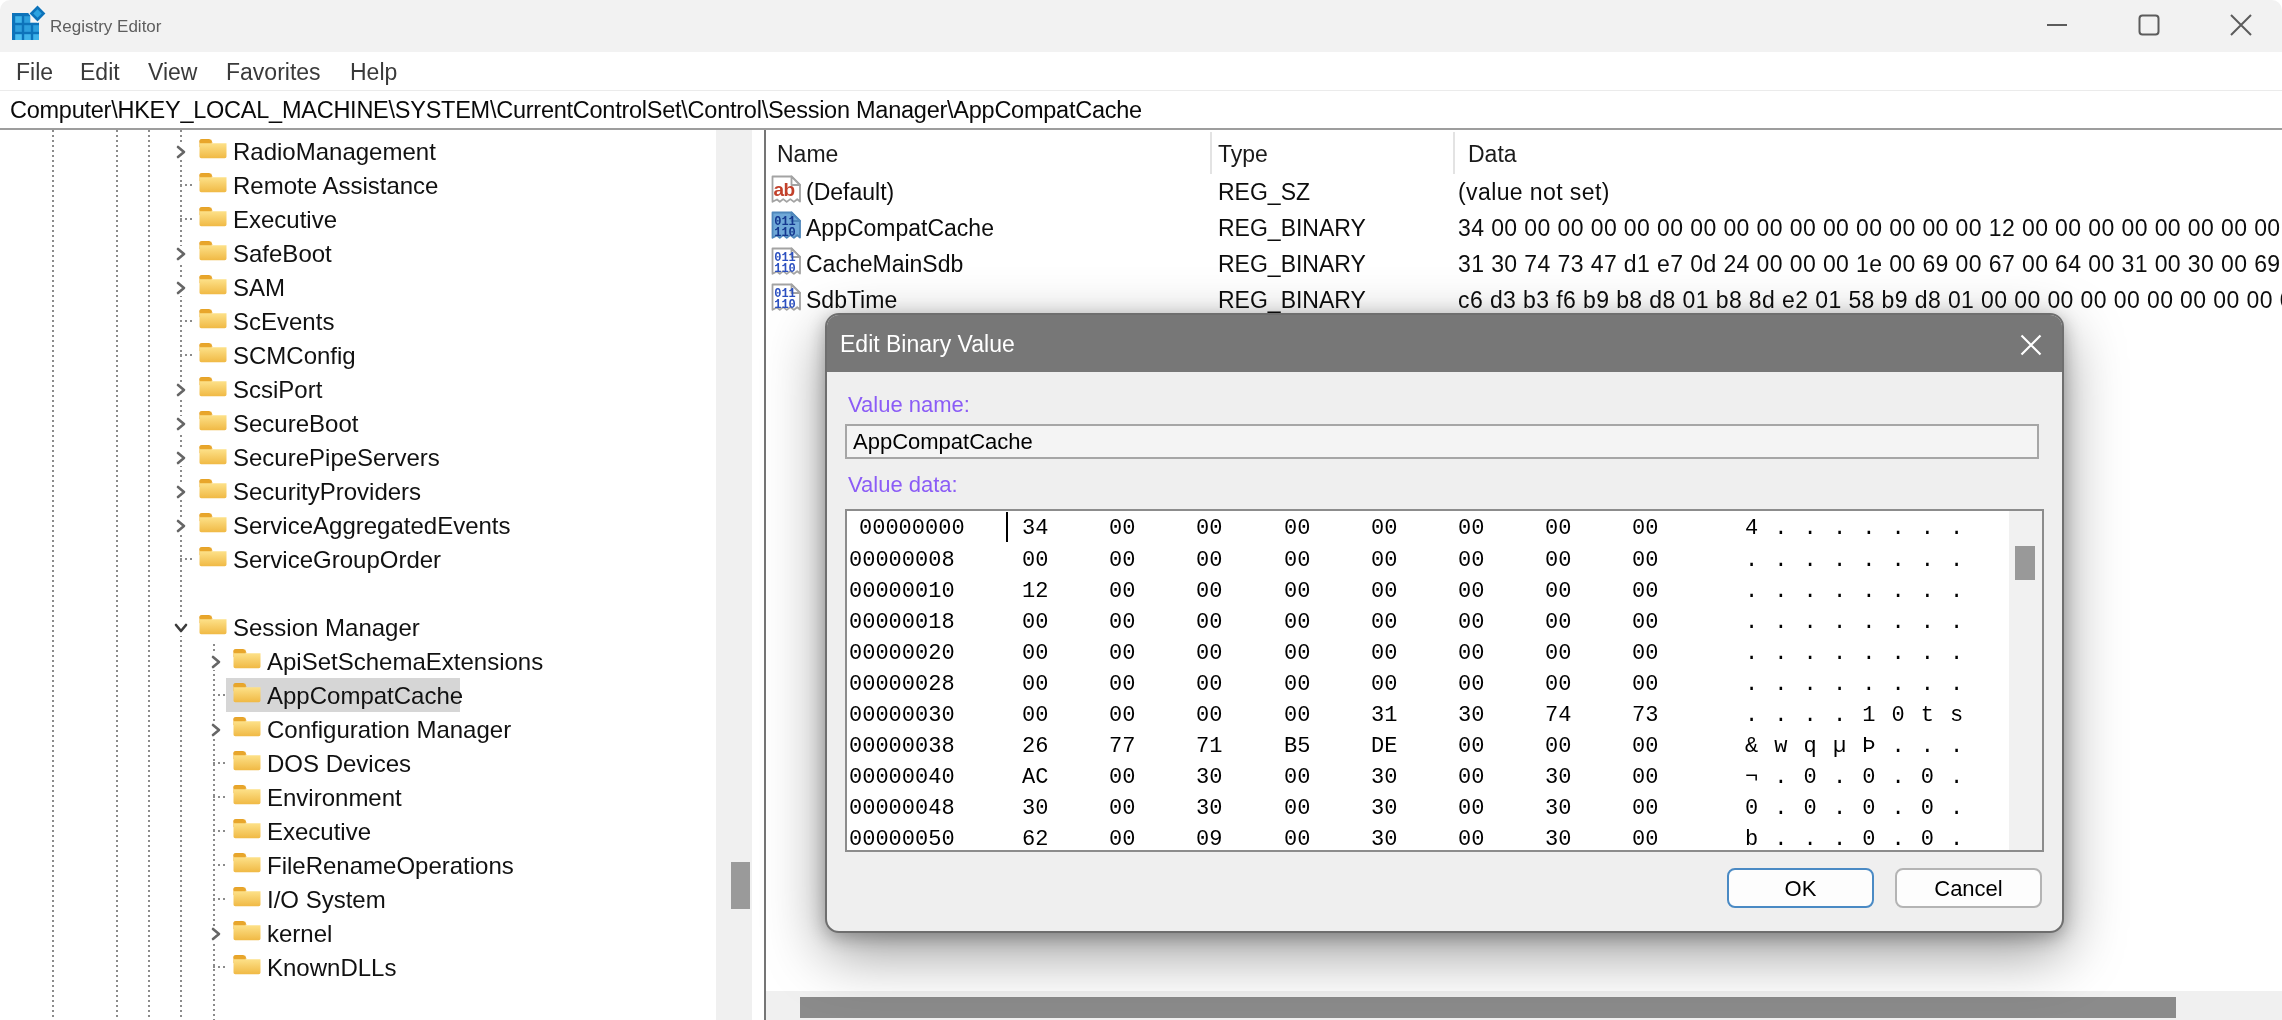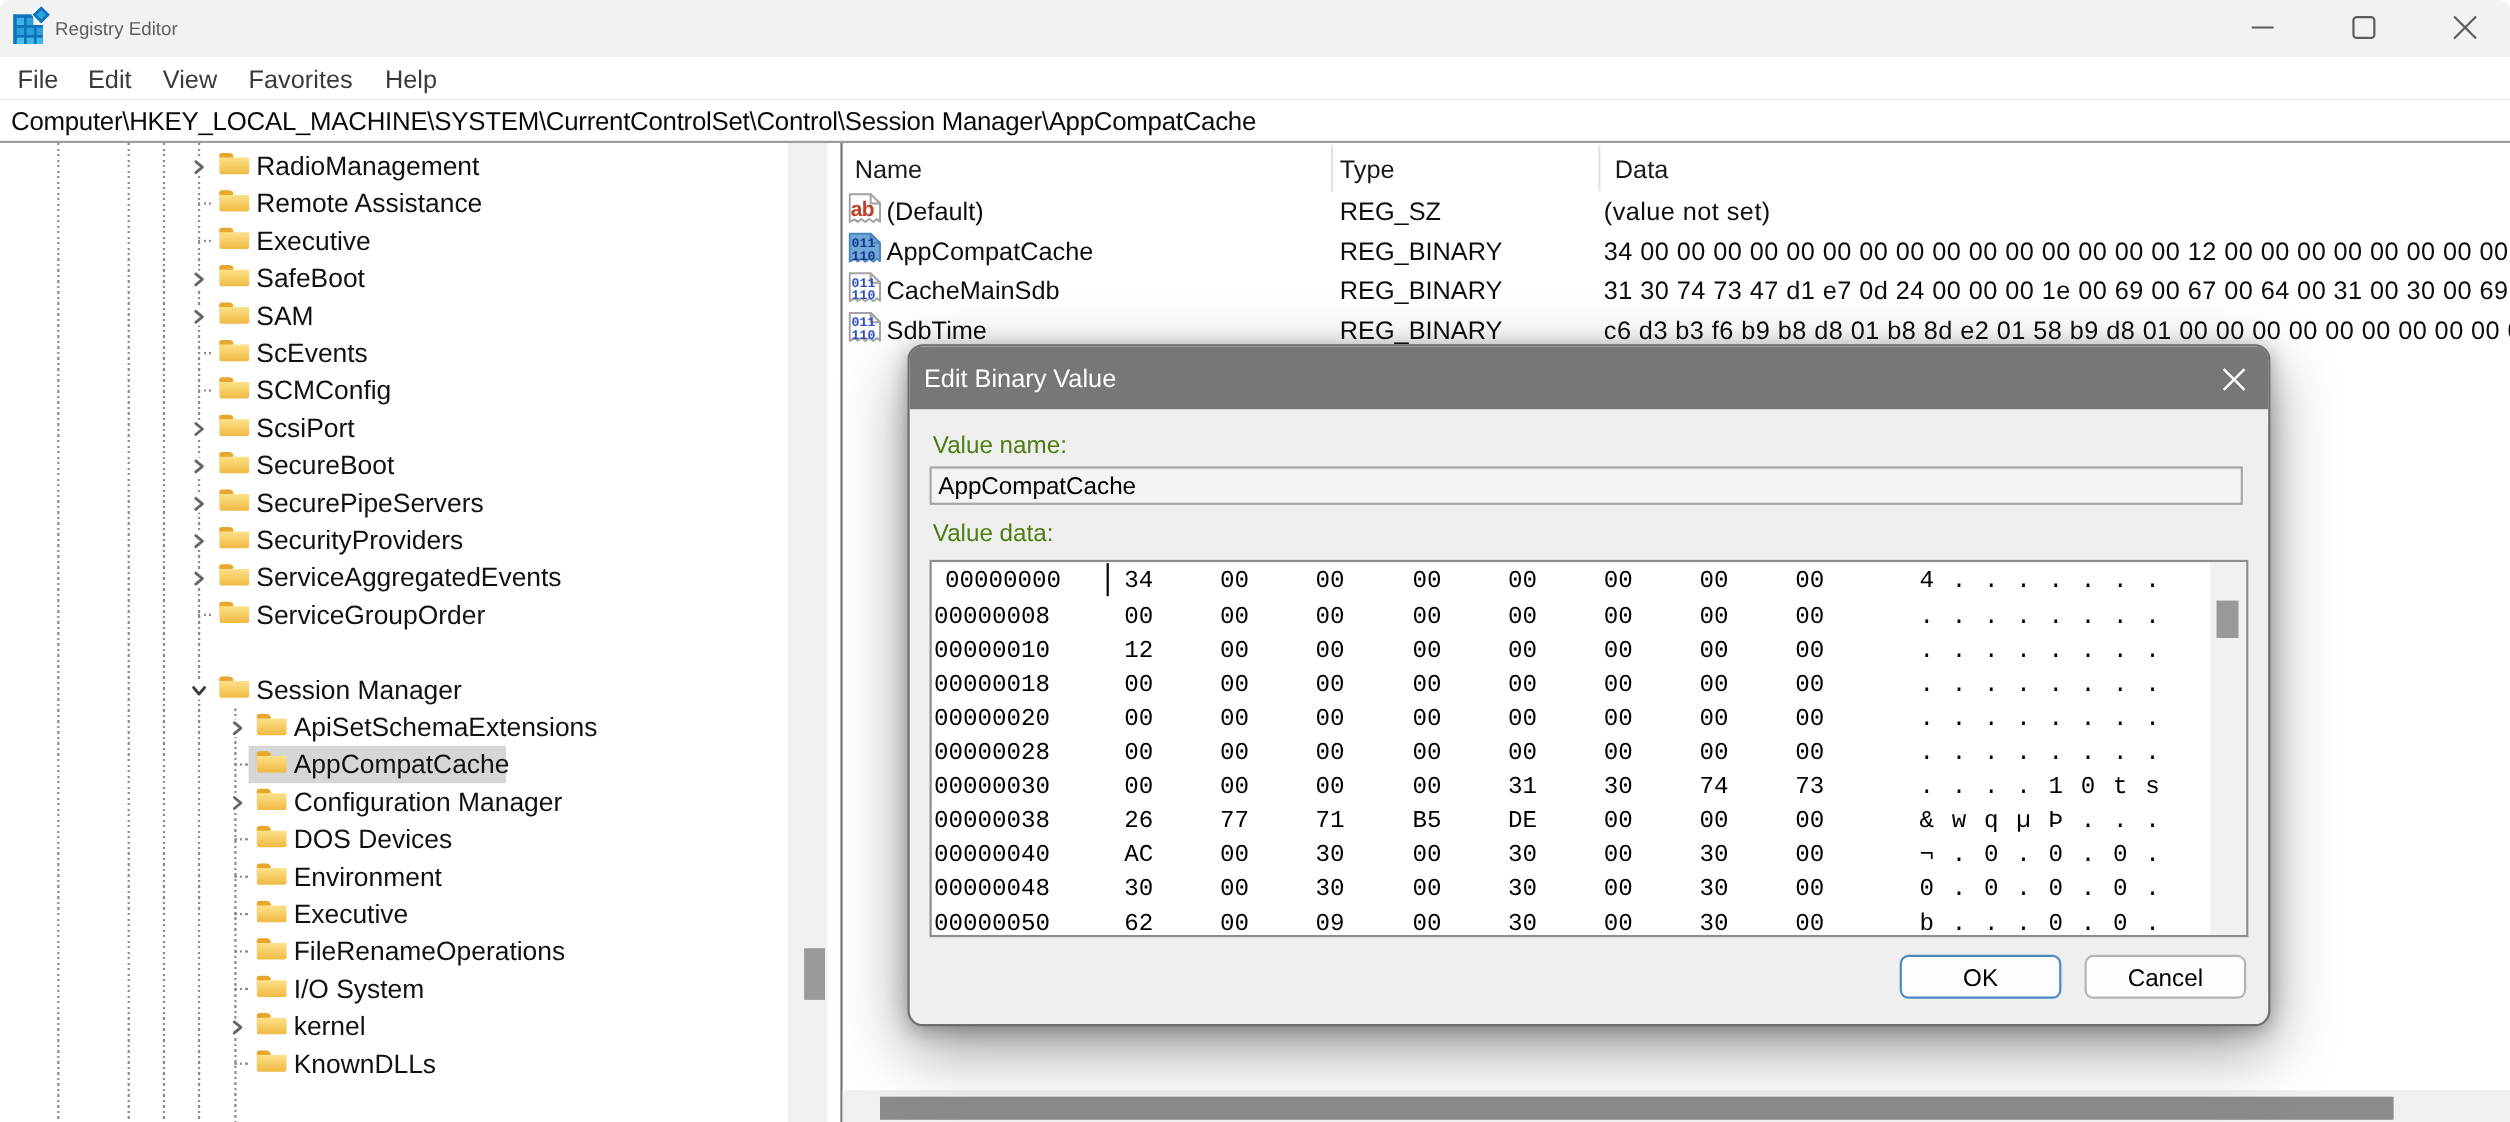--- a/index.html
+++ b/index.html
@@ -27,21 +27,21 @@
 .hdrsep{position:absolute;top:2px;height:42px;width:2px;background:#e3e3e3;}
 .lrow{position:absolute;height:36px;font-size:23px;color:#0d0d0d;white-space:pre;}
 .lrow .cell{position:absolute;top:0;height:36px;line-height:37px;}
 .licon{position:absolute;top:1px;}
 #hscroll{left:766px;top:991px;width:1516px;height:29px;background:#f0f0f0;}
 #hthumb{left:800px;top:997px;width:1376px;height:21px;background:#8b8b8b;}
 #dialog{left:825px;top:313px;width:1239px;height:620px;border-radius:14px;background:#efefef;
   box-shadow:0 20px 60px rgba(0,0,0,0.40),0 4px 18px rgba(0,0,0,0.28);border:2px solid #6e6e6e;box-sizing:border-box;overflow:hidden;}
 #dtitle{left:0;top:0;width:100%;height:57px;background:#777777;}
 #dtitle-text{left:13px;top:0;height:57px;line-height:59px;font-size:23px;color:#ffffff;}
-.dlabel{position:absolute;font-size:22px;color:#4d7c0f;height:28px;line-height:28px;}
+.dlabel{position:absolute;font-size:22px;color:#8b5cf6;height:28px;line-height:28px;}
 #vname{left:18px;top:109px;width:1194px;height:35px;background:#f4f4f4;border:2px solid #a6a6a6;box-sizing:border-box;
   font-size:22px;line-height:31px;color:#000;padding-left:6px;}
 #hexbox{left:18px;top:194px;width:1199px;height:343px;background:#ffffff;border:2px solid #8c8c8c;box-sizing:border-box;overflow:hidden;}
 .hexrow{position:absolute;left:0;width:100%;height:31px;font-family:"Liberation Mono",monospace;font-size:22px;line-height:31px;color:#000;}
 .hx{position:absolute;top:0;}
 #hex-sb{position:absolute;right:0;top:0;width:33px;height:339px;background:#f1f1f1;}
 #hex-thumb{position:absolute;left:6px;top:35px;width:20px;height:34px;background:#999999;}
 #caret{position:absolute;width:2px;background:#000;}
 .btn{position:absolute;width:147px;height:40px;box-sizing:border-box;background:#fdfdfd;border-radius:8px;
   font-size:22px;color:#000;text-align:center;line-height:38px;}

